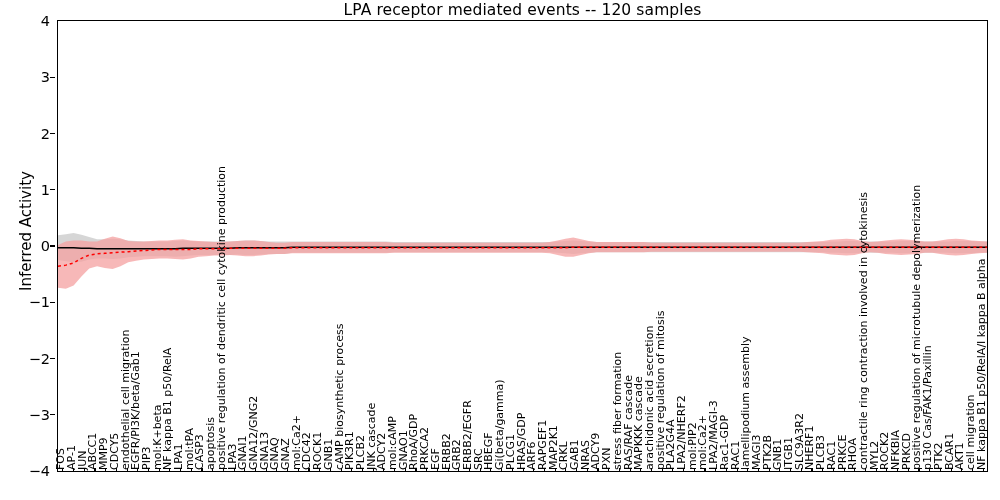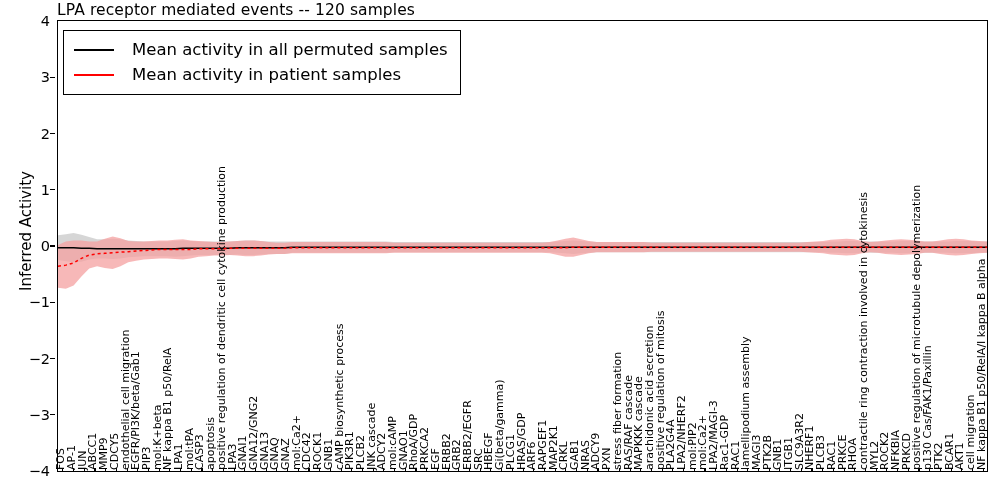--- a/index.html
+++ b/index.html
@@ -18,21 +18,21 @@
     width: 1000px;
     height: 500px;
     background: #ffffff;
   }
   
   #chart-title {
     position: absolute;
     left: 57px;
     top: 1px;
     width: 931px;
-    text-align: left;
+    text-align: center;
     font-size: 15.5px;
     color: #000000;
     letter-spacing: 0.1px;
   }
   
   #plot-area {
     position: absolute;
     left: 57px;
     top: 20px;
     width: 931px;
@@ -355,24 +355,14 @@
       <div class="xtick-mark" style="left: 893.55px;"></div>
       <div class="xtick-label" style="left: 897.55px;">BCAR1</div>
       <div class="xtick-mark" style="left: 904.25px;"></div>
       <div class="xtick-label" style="left: 908.25px;">AKT1</div>
       <div class="xtick-mark" style="left: 914.95px;"></div>
       <div class="xtick-label" style="left: 918.95px;">cell migration</div>
       <div class="xtick-mark" style="left: 925.65px;"></div>
       <div class="xtick-label" style="left: 929.65px;">NF kappa B1 p50/RelA/I kappa B alpha</div>
     </div>
 
-  <div id="legend">
-    <div class="legend-row">
-      <span class="legend-swatch" style="background: rgb(0, 0, 0);"></span>
-      <span class="legend-text">Mean activity in all permuted samples</span>
-    </div>
-    <div class="legend-row">
-      <span class="legend-swatch" style="background: rgb(255, 0, 0);"></span>
-      <span class="legend-text">Mean activity in patient samples</span>
-    </div>
-  </div>
 
 </div>
 
 </body></html>

